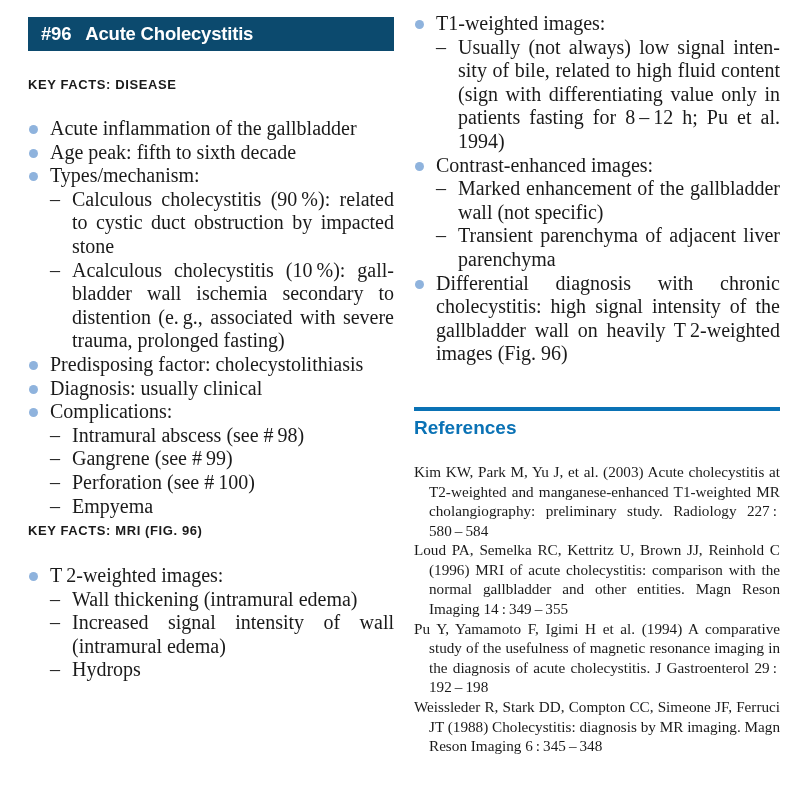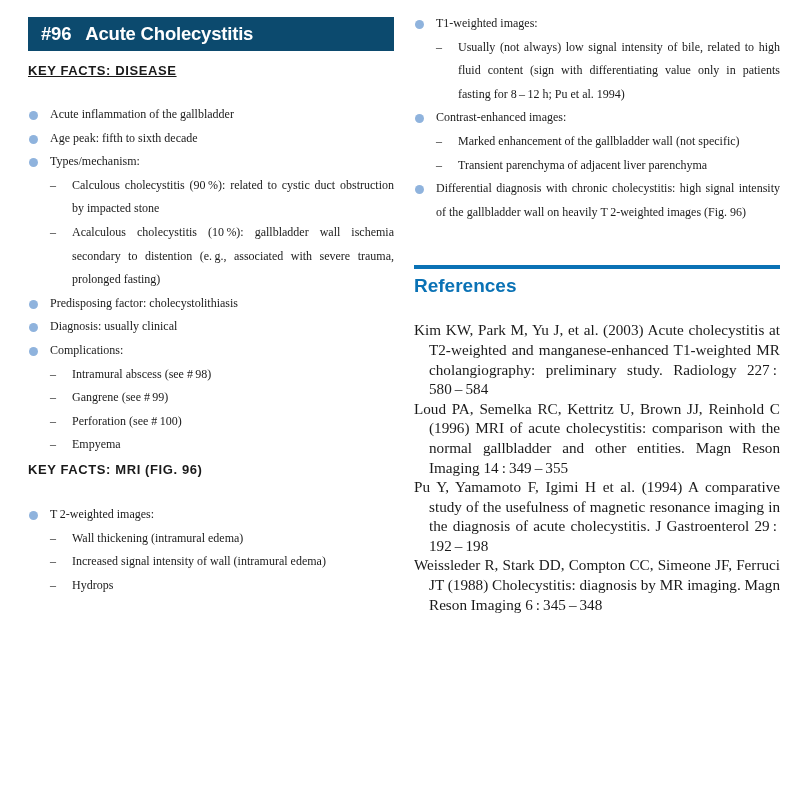--- a/index.html
+++ b/index.html
@@ -22,31 +22,31 @@
     }
     .title-bar .num { margin-right: 14px; }
 
     .section-head {
       font-family: "Liberation Sans", "DejaVu Sans", sans-serif;
       font-weight: bold;
       font-size: 13px;
       letter-spacing: 0.6px;
       color: #1a1a1a;
     }
-    .sh1 { margin-top: 12px; text-decoration: underline; }
+    .sh1 { margin-top: 26px; }
     .sh2 { margin-top: 5px; }
 
     ul.bul { list-style: none; }
     .sh1 + ul.bul { margin-top: 25px; }
     .sh2 + ul.bul { margin-top: 26px; }
 
     li.b {
       position: relative;
       padding-left: 22px;
-      font-size: 12px;
+      font-size: 20px;
       line-height: 23.6px;
       text-align: justify;
       hyphens: manual;
     }
     li.b > .dot {
       position: absolute; left: 1px; top: 8px;
       width: 9px; height: 9px; border-radius: 50%;
       background: #8fb3dd;
     }
     ul.sub { list-style: none; }

